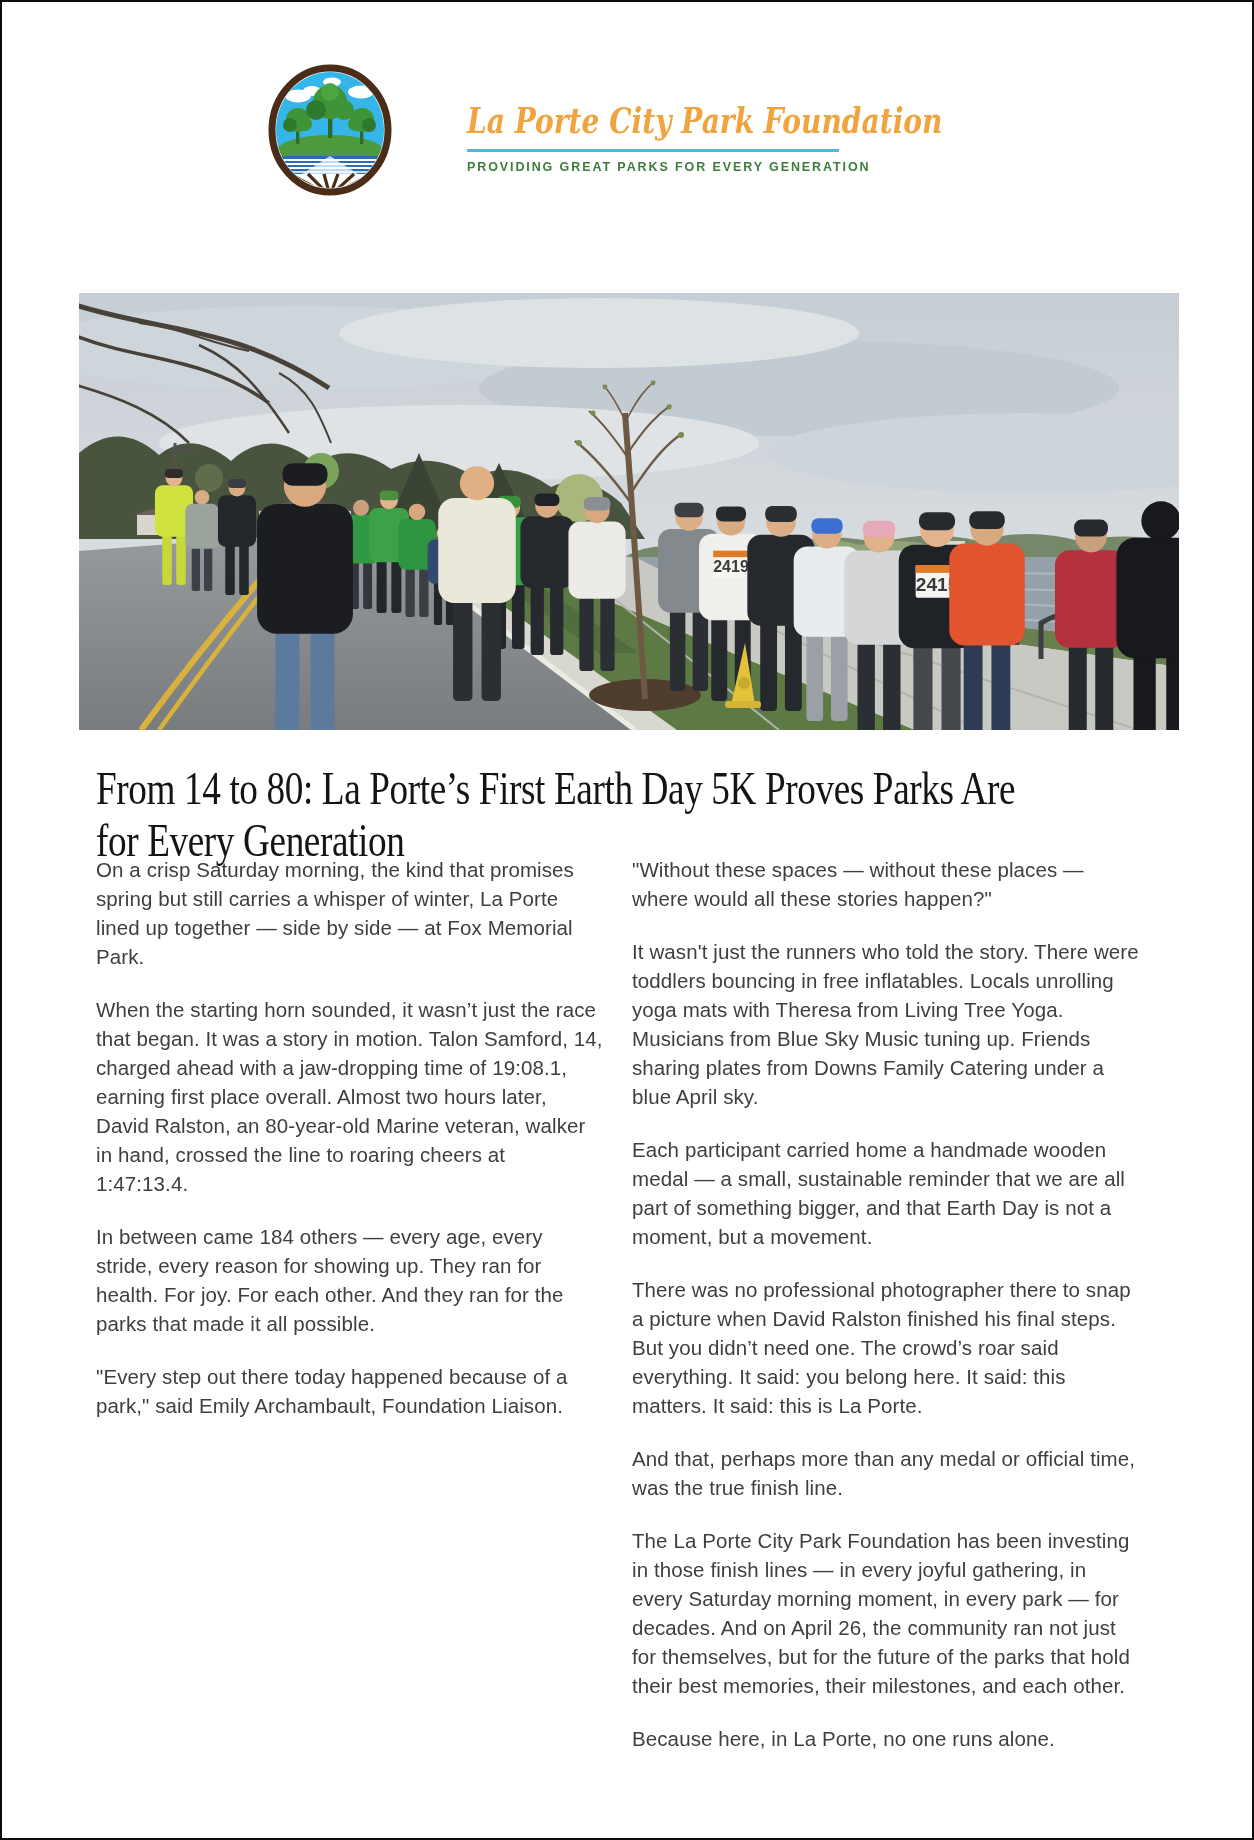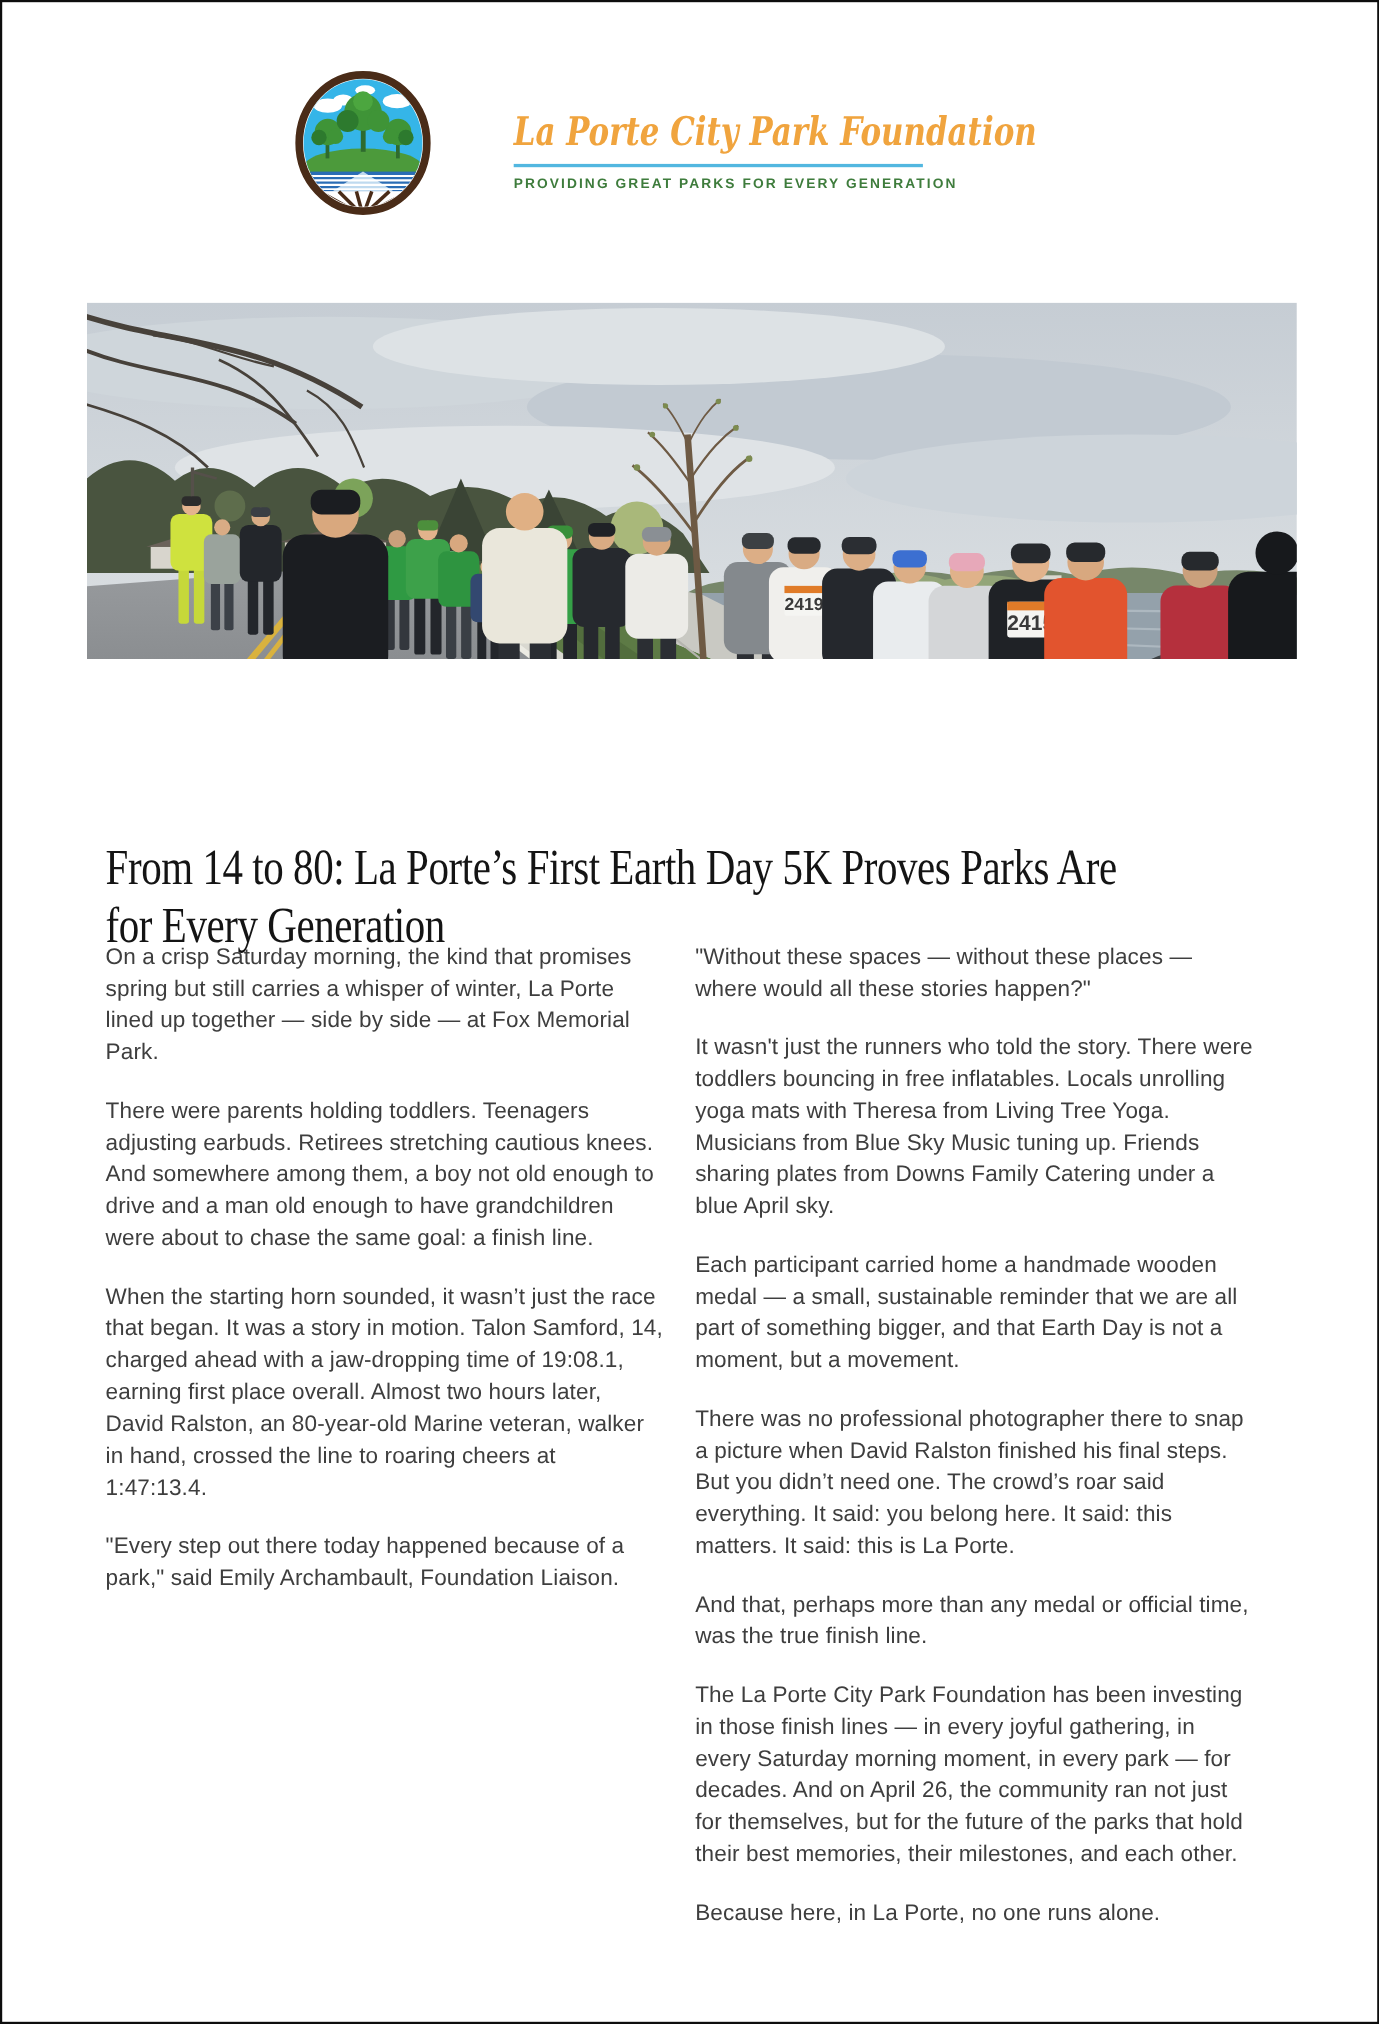--- a/index.html
+++ b/index.html
@@ -10,21 +10,21 @@
   .logo-emblem{position:absolute;left:266px;top:62px;}
   .logo-text{position:absolute;left:465px;top:96px;width:372px;}
   .org-name{display:inline-block;white-space:nowrap;
             font-family:"DejaVu Serif",serif;font-style:italic;font-weight:bold;
             font-size:36px;line-height:44px;color:#f0a43e;
             transform:scaleX(0.78);transform-origin:0 50%;}
   .logo-rule{height:3px;background:#52b7e0;margin:7px 0 8px 0;}
   .tagline{font-size:12.5px;font-weight:bold;letter-spacing:1.9px;
            color:#3e7c3c;white-space:nowrap;}
   
-  .photo{position:absolute;left:77px;top:273px;width:1100px;height:324px;overflow:hidden;}
+  .photo{position:absolute;left:77px;top:291px;width:1100px;height:437px;overflow:hidden;}
   .photo svg{display:block;}
   
   .headline{position:absolute;left:94px;top:730px;width:1290px;
             transform:scaleX(0.81);transform-origin:0 0;
             font-family:"Liberation Serif",serif;font-weight:normal;
             font-size:46px;line-height:52px;letter-spacing:-0.5px;color:#141414;}
   .headline span{display:block;}
   
   .cols{position:absolute;left:94px;top:853px;width:1043px;
         display:grid;grid-template-columns:1fr 1fr;column-gap:29px;}
@@ -376,22 +376,22 @@
   </div>
 
   <h1 class="headline">
     <span>From 14 to 80: La Porte’s First Earth Day 5K Proves Parks Are</span>
     <span>for Every Generation</span>
   </h1>
 
   <div class="cols">
     <div class="col">
       <p>On a crisp Saturday morning, the kind that promises spring but still carries a whisper of winter, La Porte lined up together — side by side — at Fox Memorial Park.</p>
-      <p>There were parents holding toddlers. Teenagers adjusting earbuds. Retirees stretching cautious knees. And somewhere among them, a boy not old enough to drive and a man old enough to have grandchildren were about to chase the same goal: a finish line.</p>
       <p>When the starting horn sounded, it wasn’t just the race that began. It was a story in motion. Talon Samford, 14, charged ahead with a jaw-dropping time of 19:08.1, earning first place overall. Almost two hours later, David Ralston, an 80-year-old Marine veteran, walker in hand, crossed the line to roaring cheers at 1:47:13.4.</p>
+      <p>In between came 184 others — every age, every stride, every reason for showing up. They ran for health. For joy. For each other. And they ran for the parks that made it all possible.</p>
       <p>"Every step out there today happened because of a park," said Emily Archambault, Foundation Liaison.</p>
     </div>
     <div class="col">
       <p>"Without these spaces — without these places — where would all these stories happen?"</p>
       <p>It wasn't just the runners who told the story. There were toddlers bouncing in free inflatables. Locals unrolling yoga mats with Theresa from Living Tree Yoga. Musicians from Blue Sky Music tuning up. Friends sharing plates from Downs Family Catering under a blue April sky.</p>
       <p>Each participant carried home a handmade wooden medal — a small, sustainable reminder that we are all part of something bigger, and that Earth Day is not a moment, but a movement.</p>
       <p>There was no professional photographer there to snap a picture when David Ralston finished his final steps. But you didn’t need one. The crowd’s roar said everything. It said: you belong here. It said: this matters. It said: this is La Porte.</p>
       <p>And that, perhaps more than any medal or official time, was the true finish line.</p>
       <p>The La Porte City Park Foundation has been investing in those finish lines — in every joyful gathering, in every Saturday morning moment, in every park — for decades. And on April 26, the community ran not just for themselves, but for the future of the parks that hold their best memories, their milestones, and each other.</p>
       <p>Because here, in La Porte, no one runs alone.</p>

